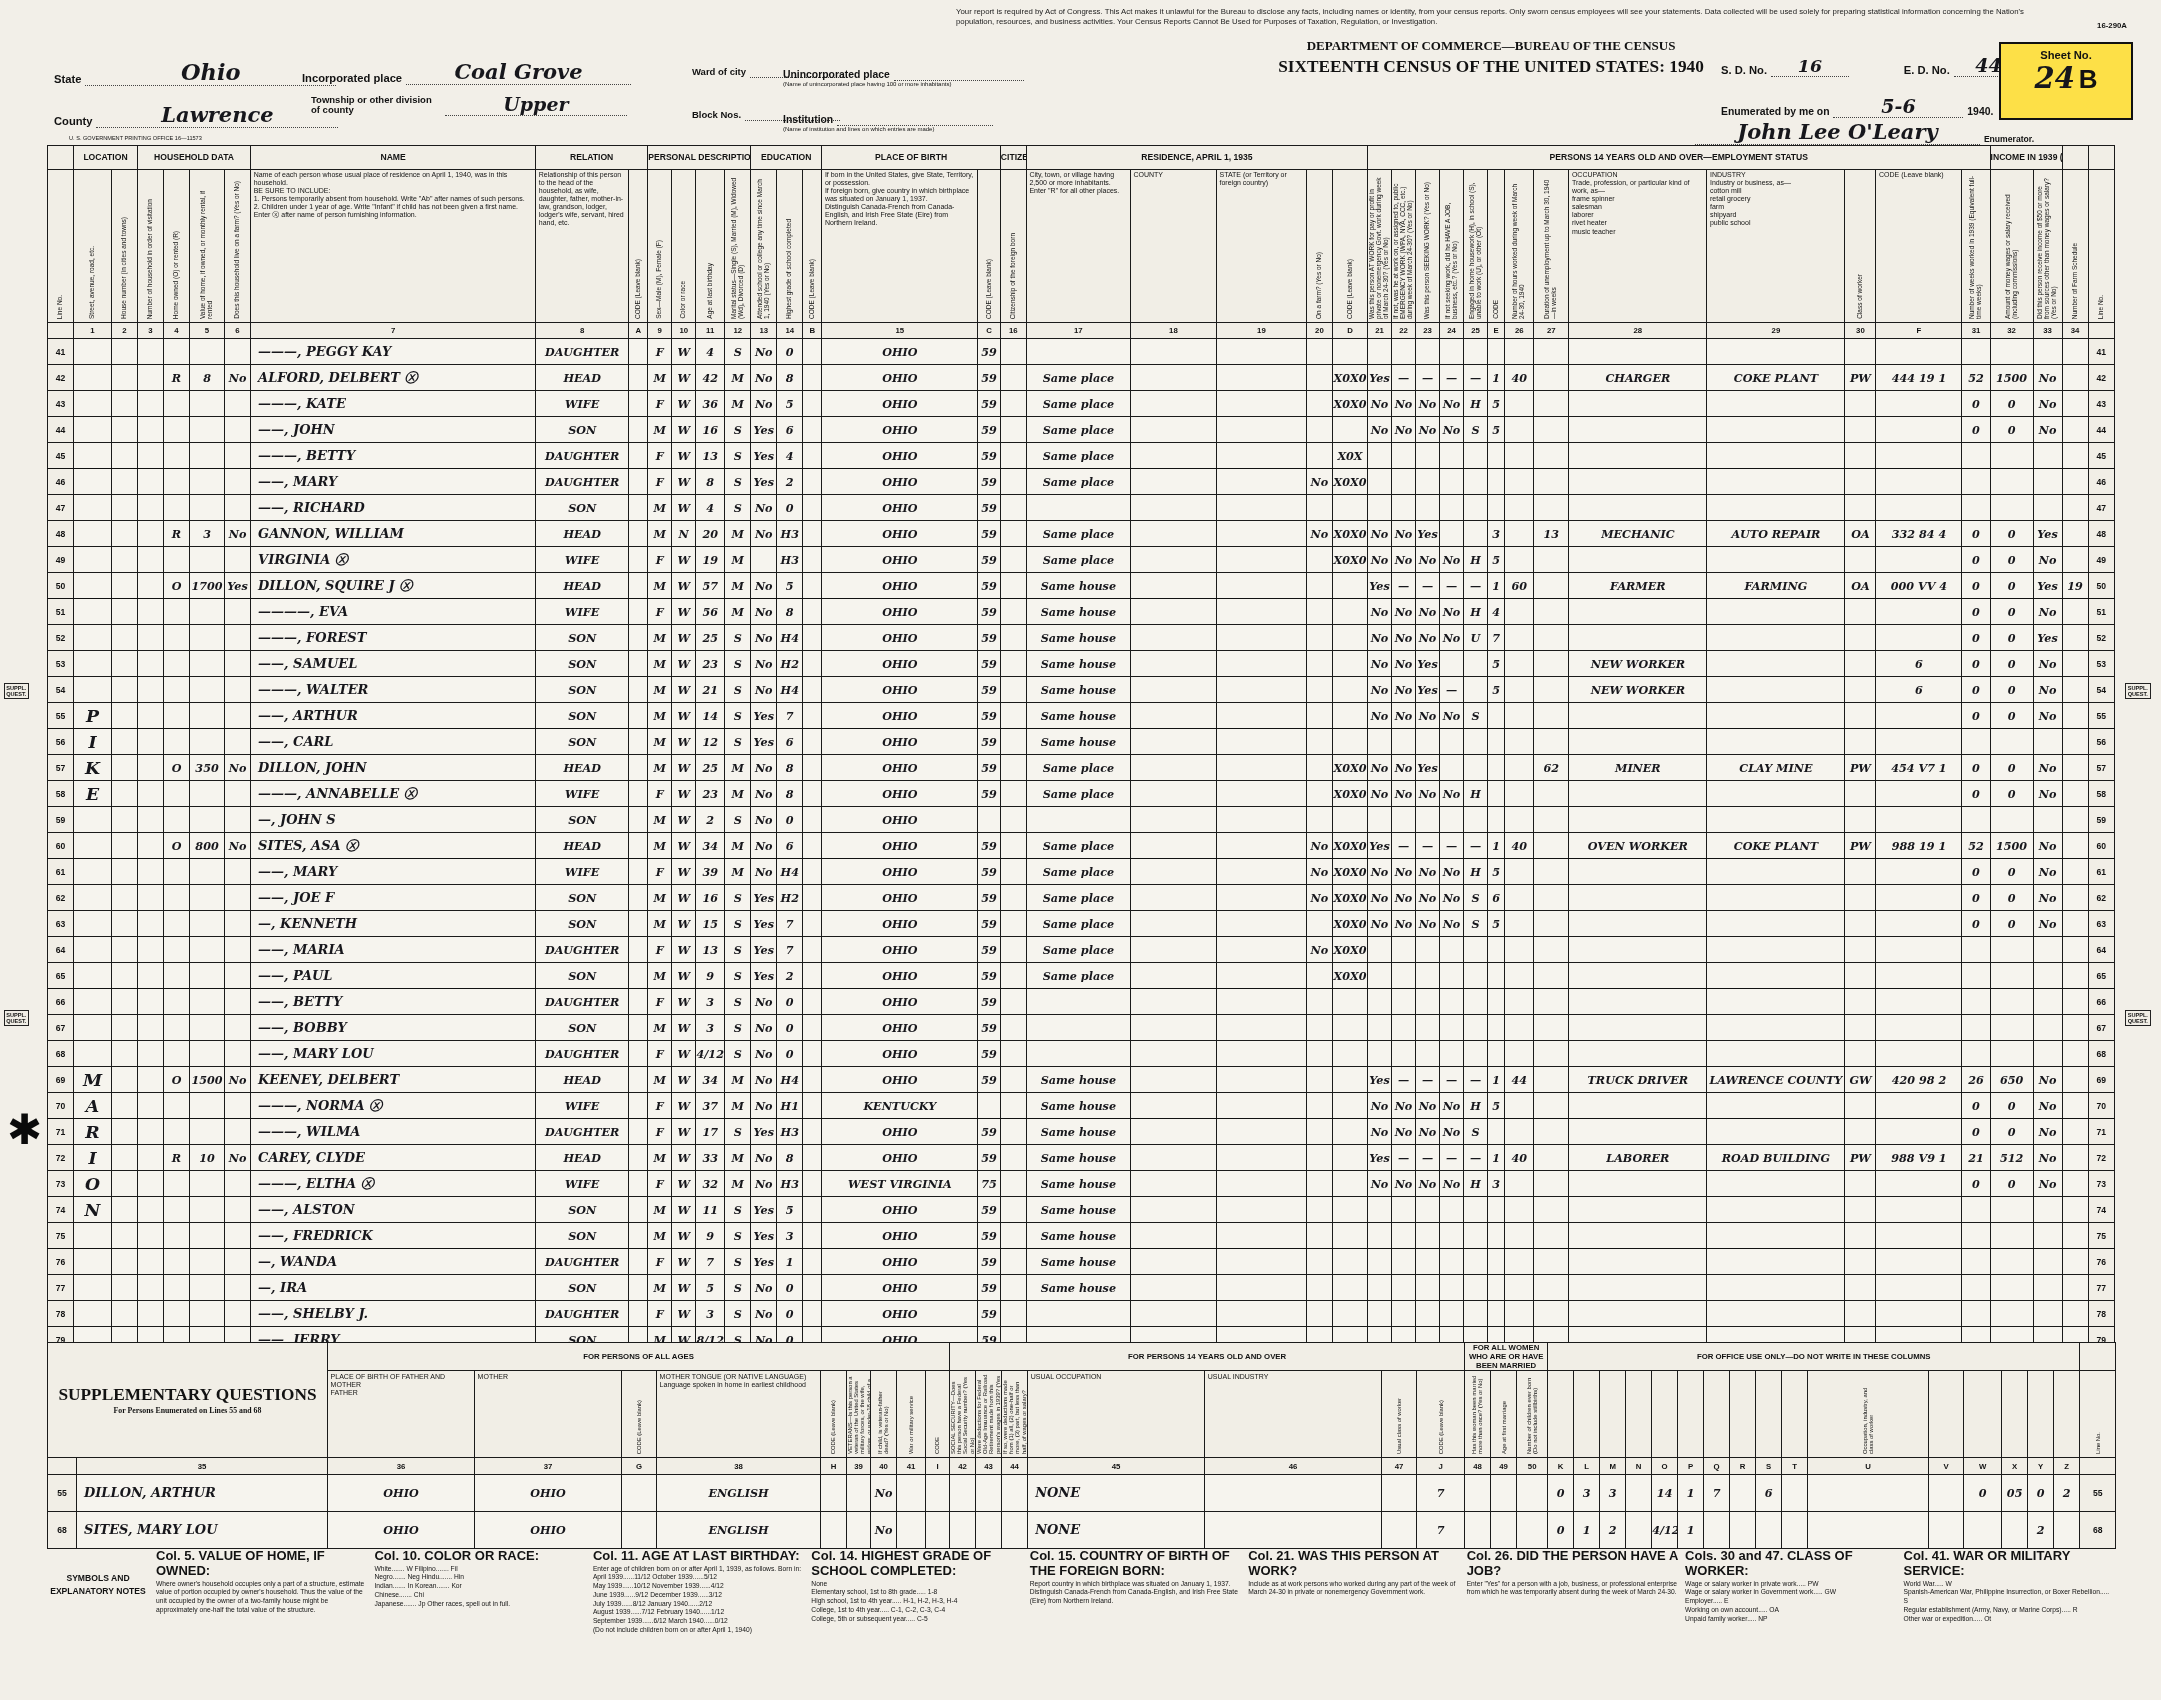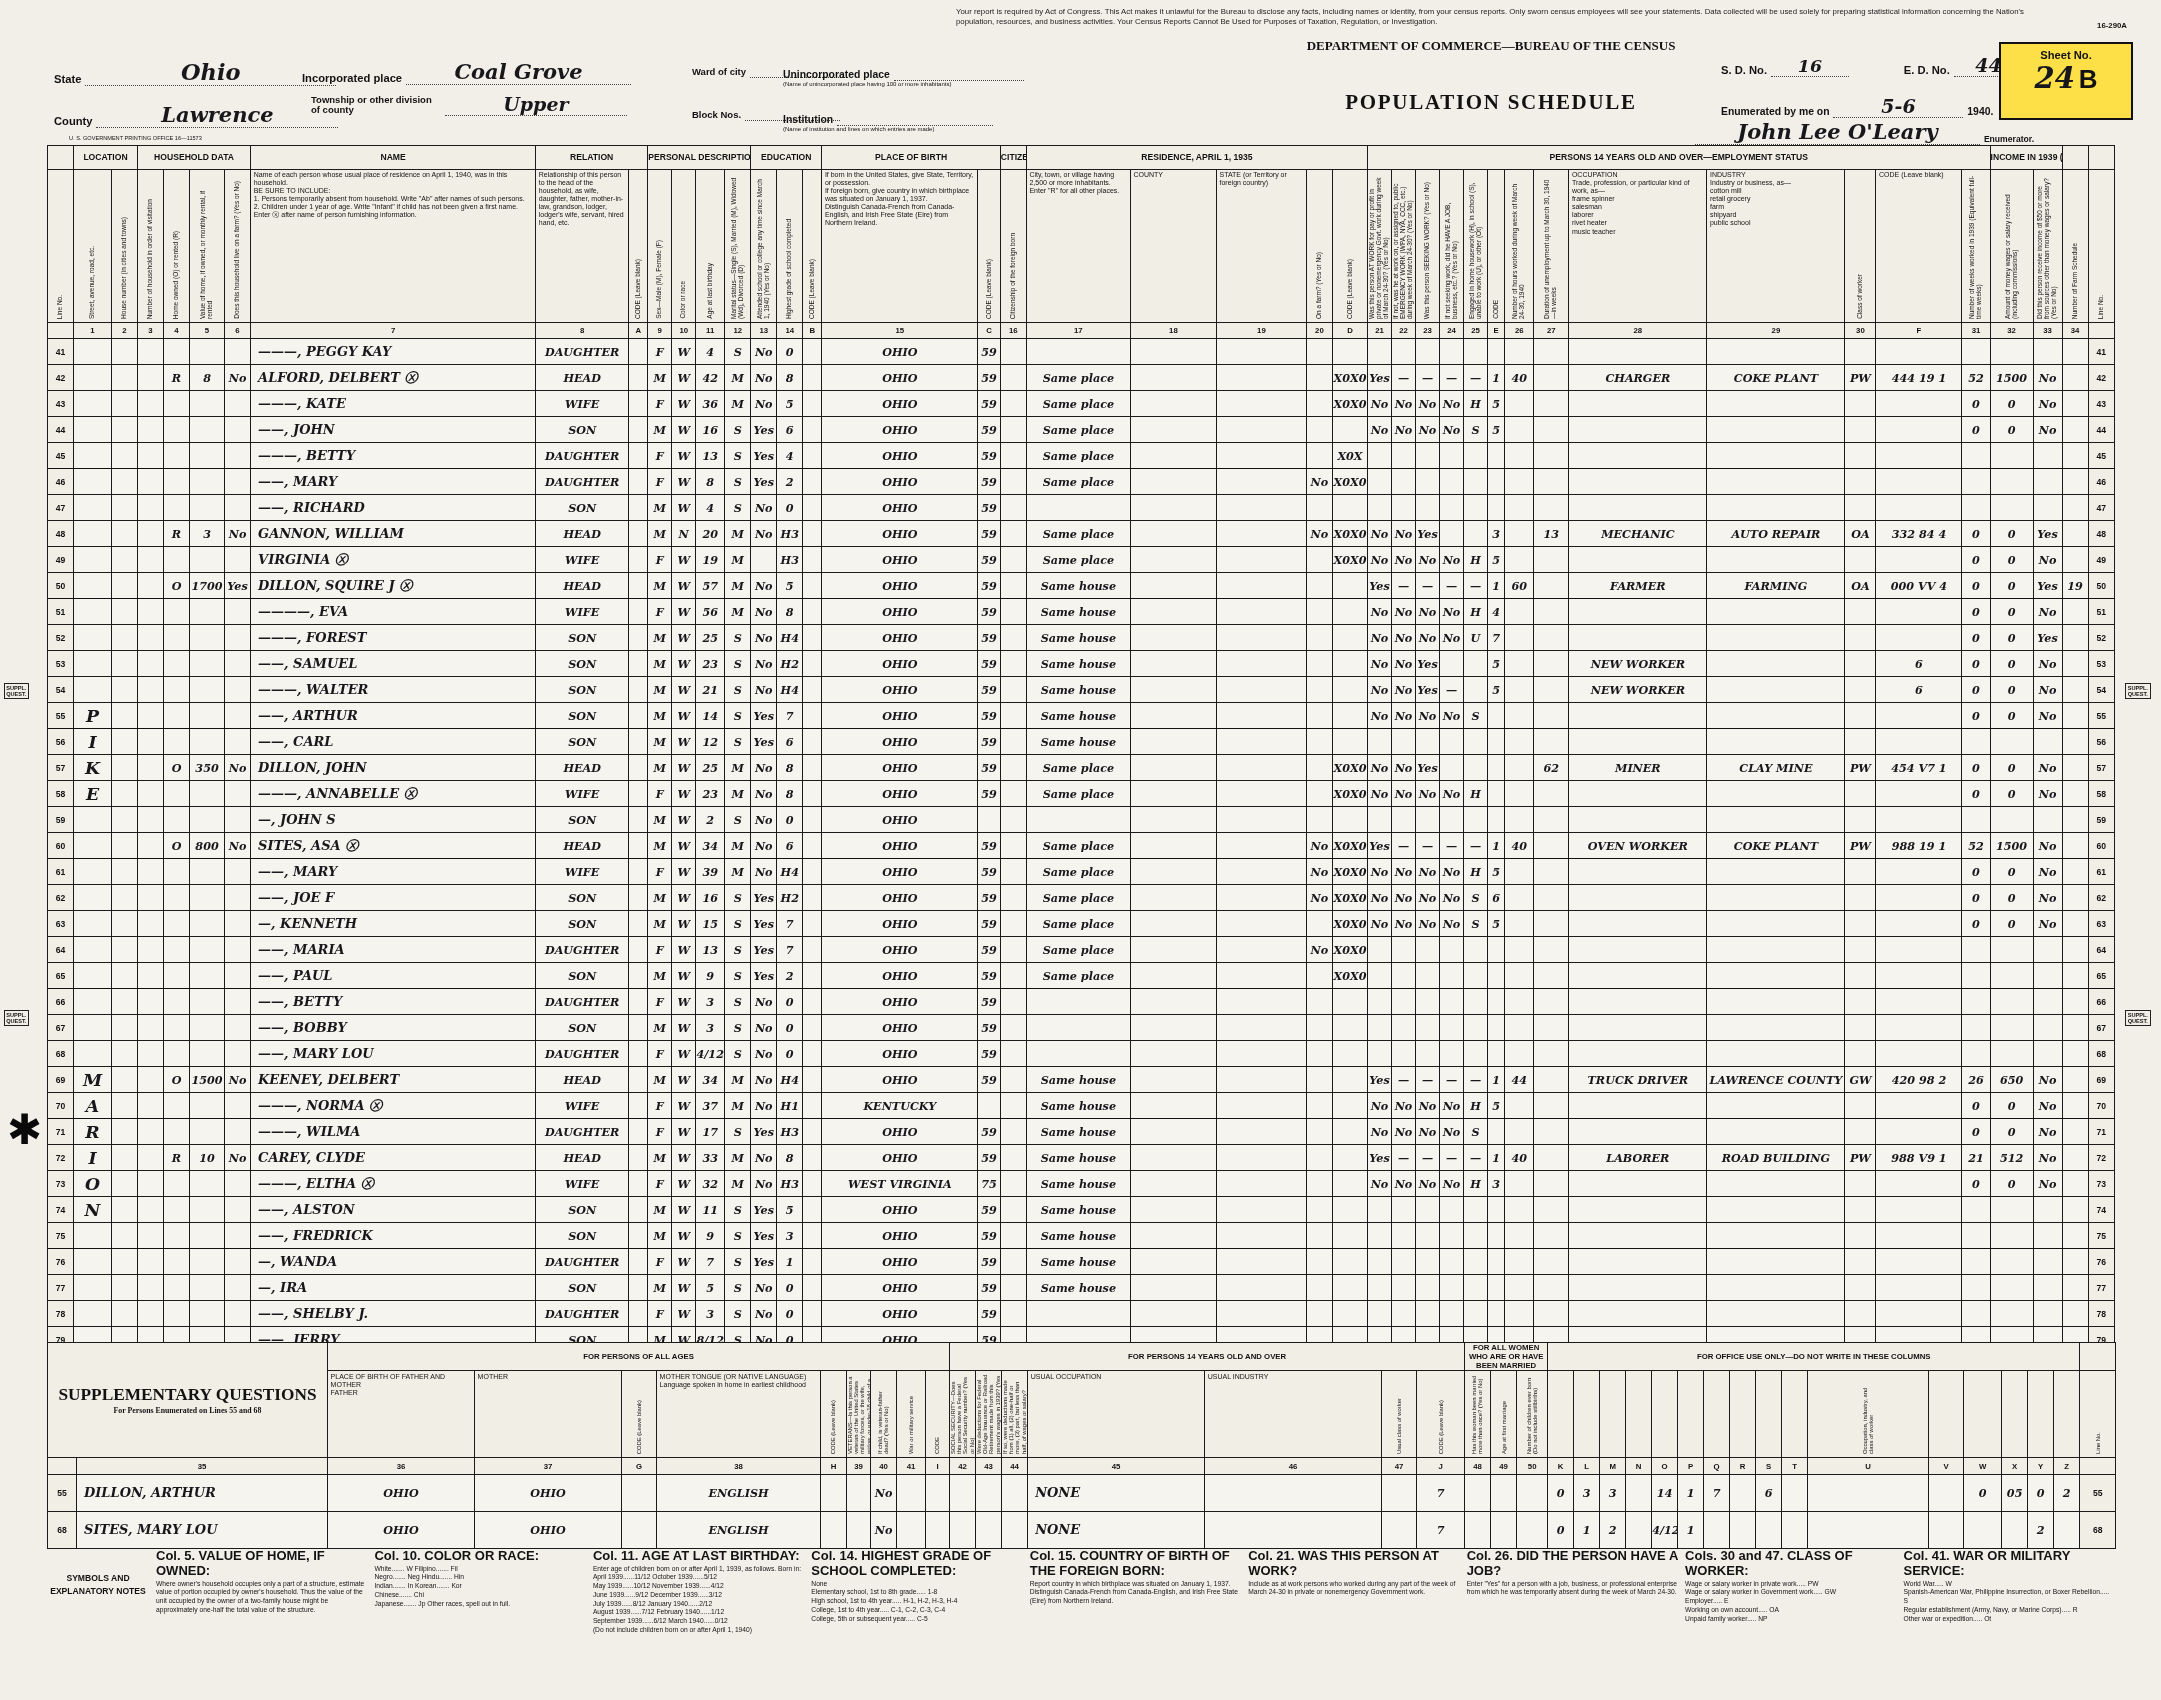--- a/index.html
+++ b/index.html
@@ -82,21 +82,21 @@
     <span class="fld" style="width:130px;">&nbsp;</span>
     <div class="small-lbl" style="font-size:6px;">(Name of unincorporated place having 100 or more inhabitants)</div>
   </div>
   <div class="abs" style="left:783px;top:109px;width:285px;">
     <span class="lbl" style="font-size:10.4px;">Institution</span>
     <span class="fld" style="width:156px;">&nbsp;</span>
     <div class="small-lbl" style="font-size:6px;">(Name of institution and lines on which entries are made)</div>
   </div>
 
   <div class="abs title" style="left:1115px;top:38px;width:752px;font-size:13px;">DEPARTMENT OF COMMERCE—BUREAU OF THE CENSUS</div>
-  <div class="abs title" style="left:1115px;top:90px;width:752px;font-size:21px;letter-spacing:1.7px;">POPULATION SCHEDULE</div>
+  <div class="abs title" style="left:1115px;top:57px;width:752px;font-size:17.3px;">SIXTEENTH CENSUS OF THE UNITED STATES: 1940</div>
 
   <div class="abs" style="left:1721px;top:54px;">
     <span class="lbl">S. D. No.</span>
     <span class="fld" style="width:78px;"><span class="hw" style="font-size:17.3px;">16</span></span>
     <span class="lbl" style="margin-left:12px;padding-left:39px;">E. D. No.</span>
     <span class="fld" style="width:104px;"><span class="hw" style="font-size:19px;">44-38</span></span>
   </div>
   <div class="abs" style="left:1721px;top:95px;">
     <span class="lbl" style="font-size:10.4px;">Enumerated by me on</span>
     <span class="fld" style="width:130px;"><span class="hw" style="font-size:19px;">5-6</span></span>

